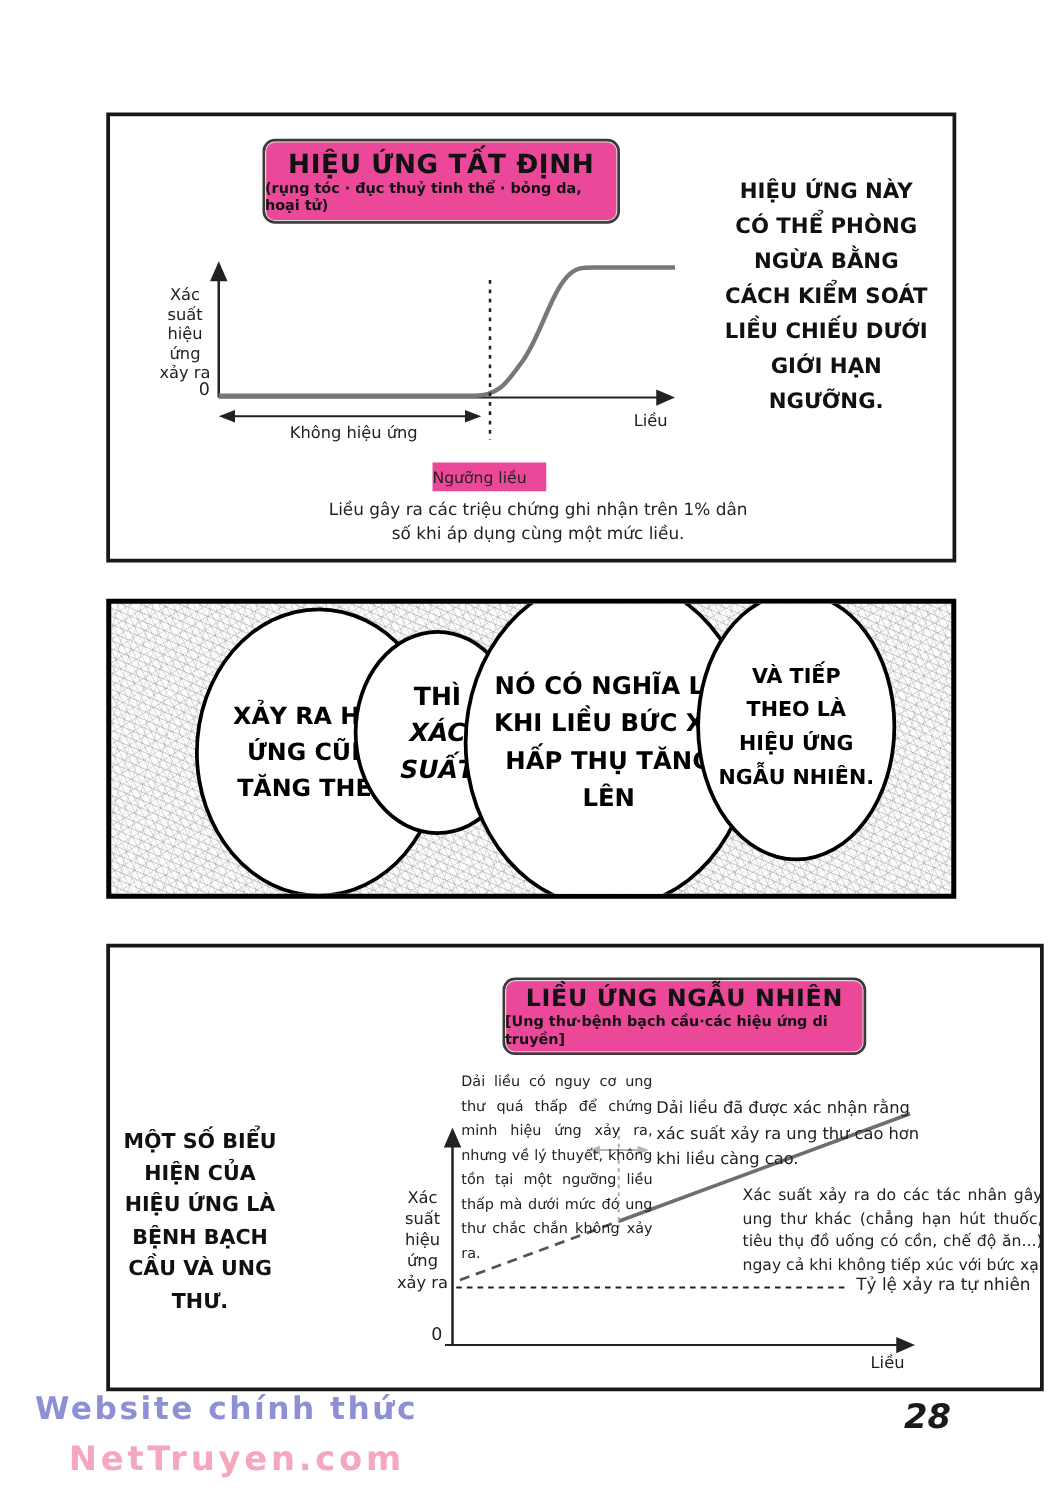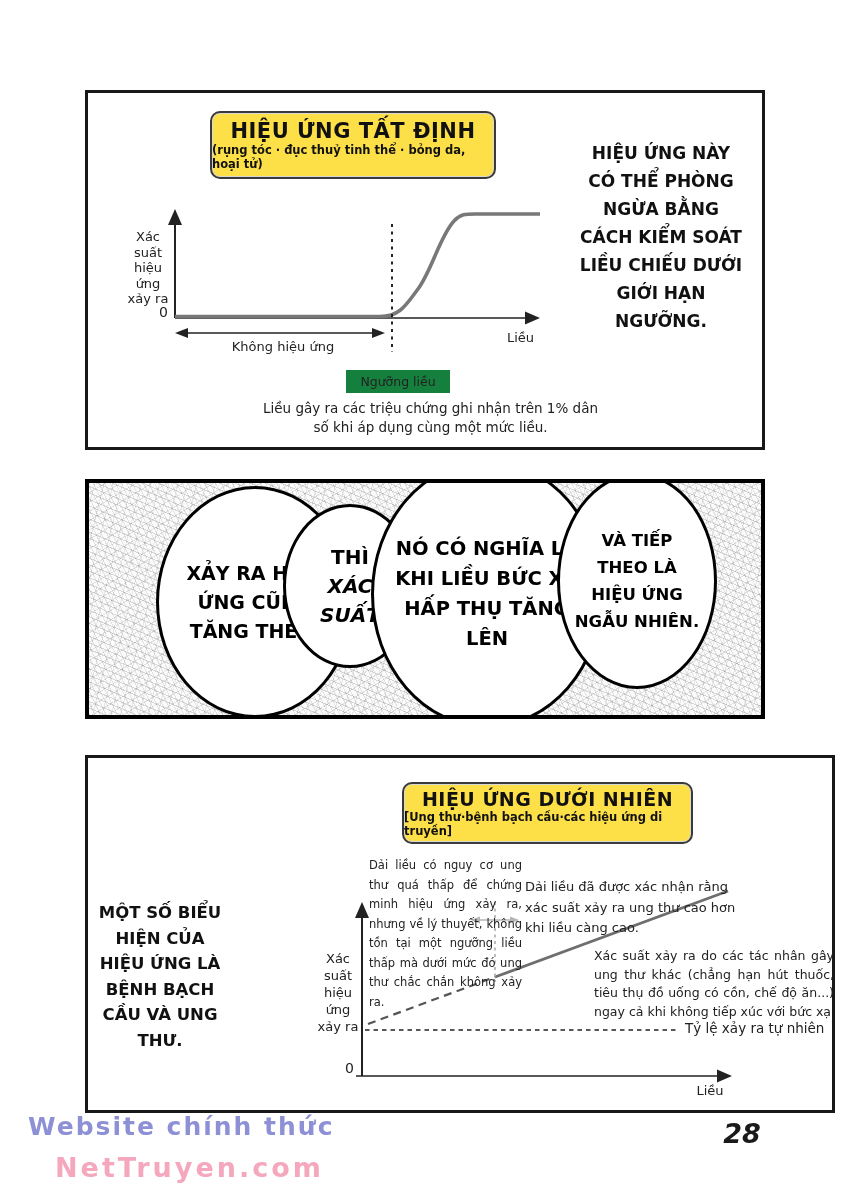--- a/index.html
+++ b/index.html
@@ -6,41 +6,41 @@
   body{
     width:844px;height:1200px;position:relative;background:#ffffff;
     font-family:"DejaVu Sans","Liberation Sans",sans-serif;color:#111;
     overflow:hidden;
   }
   .panel{position:absolute;background:#fff;border:3px solid #181818;box-sizing:border-box;}
   .abs{position:absolute;box-sizing:border-box;}
 
   
   .title-box{
-    position:absolute;background:#fde047;border:2px solid #3a3a3a;border-radius:10px;
+    position:absolute;background:#ec4899;border:2px solid #3a3a3a;border-radius:10px;
     display:flex;flex-direction:column;align-items:center;justify-content:center;
     box-shadow:0 0 0 1px #d8d8d4 inset;
   }
   .title-box .t{font-weight:bold;letter-spacing:.5px;}
   .title-box .s{font-weight:bold;margin-top:0;}
 
   
   #panel1{left:85px;top:90px;width:680px;height:360px;}
   #p1-title{left:122px;top:18px;width:282px;height:64px;}
   #p1-title .t{font-size:21px;}
   #p1-title .s{font-size:11.5px;}
   #p1-side{left:488px;top:46px;width:170px;font-size:17px;font-weight:bold;line-height:28px;text-align:center;}
   .axis-note{font-size:13px;line-height:15.5px;text-align:center;color:#222;}
   #p1-ylabel{left:34px;top:136px;width:52px;}
   #p1-zero{left:56px;top:211px;width:24px;font-size:14px;text-align:right;color:#222;}
   #p1-noeffect{left:127px;top:246px;width:136px;font-size:13px;text-align:center;color:#222;}
   #p1-xlabel{left:405px;top:237px;width:55px;font-size:13px;text-align:center;color:#222;}
   #p1-threshold{
-    left:258px;top:277px;width:104px;height:23px;background:#15803d;
-    font-size:12.5px;line-height:23px;text-align:center;color:#222;
+    left:258px;top:277px;width:91px;height:23px;background:#ec4899;
+    font-size:12.5px;line-height:23px;text-align:left;color:#222;
   }
   #p1-caption{left:170px;top:306px;width:345px;font-size:13.5px;line-height:19px;text-align:center;color:#222;}
 
   
   #panel2{
     left:85px;top:479px;width:680px;height:240px;border-width:4px;border-color:#000;overflow:hidden;
     background-color:#fbfbfb;
     background-image:
       repeating-linear-gradient(23deg, rgba(70,70,70,.20) 0 1px, transparent 1px 6px),
       repeating-linear-gradient(-31deg, rgba(90,90,90,.16) 0 1px, transparent 1px 8px),
@@ -132,21 +132,21 @@
     <div class="inner">NÓ CÓ NGHĨA LÀ KHI LIỀU BỨC XẠ HẤP THỤ TĂNG LÊN</div>
   </div>
   <div class="bubble" id="bubble-d">
     <div class="inner">VÀ TIẾP THEO LÀ HIỆU ỨNG NGẪU NHIÊN.</div>
   </div>
 </div>
 
 <div class="panel" id="panel3">
 
   <div class="title-box" id="p3-title">
-    <div class="t">HIỆU ỨNG DƯỚI NHIÊN</div>
+    <div class="t">LIỀU ỨNG NGẪU NHIÊN</div>
     <div class="s">[Ung thư·bệnh bạch cầu·các hiệu ứng di truyền]</div>
   </div>
 
   <div class="abs" id="p3-note2">MỘT SỐ BIỂU HIỆN CỦA HIỆU ỨNG LÀ BỆNH BẠCH CẦU VÀ UNG THƯ.</div>
 
   <svg width="744" height="352" viewBox="0 0 744 352">
 
     <line x1="274" y1="318" x2="274" y2="158" stroke="#222" stroke-width="2"></line>
     <polygon points="274,144 267,160 281,160" fill="#222"></polygon>
 

